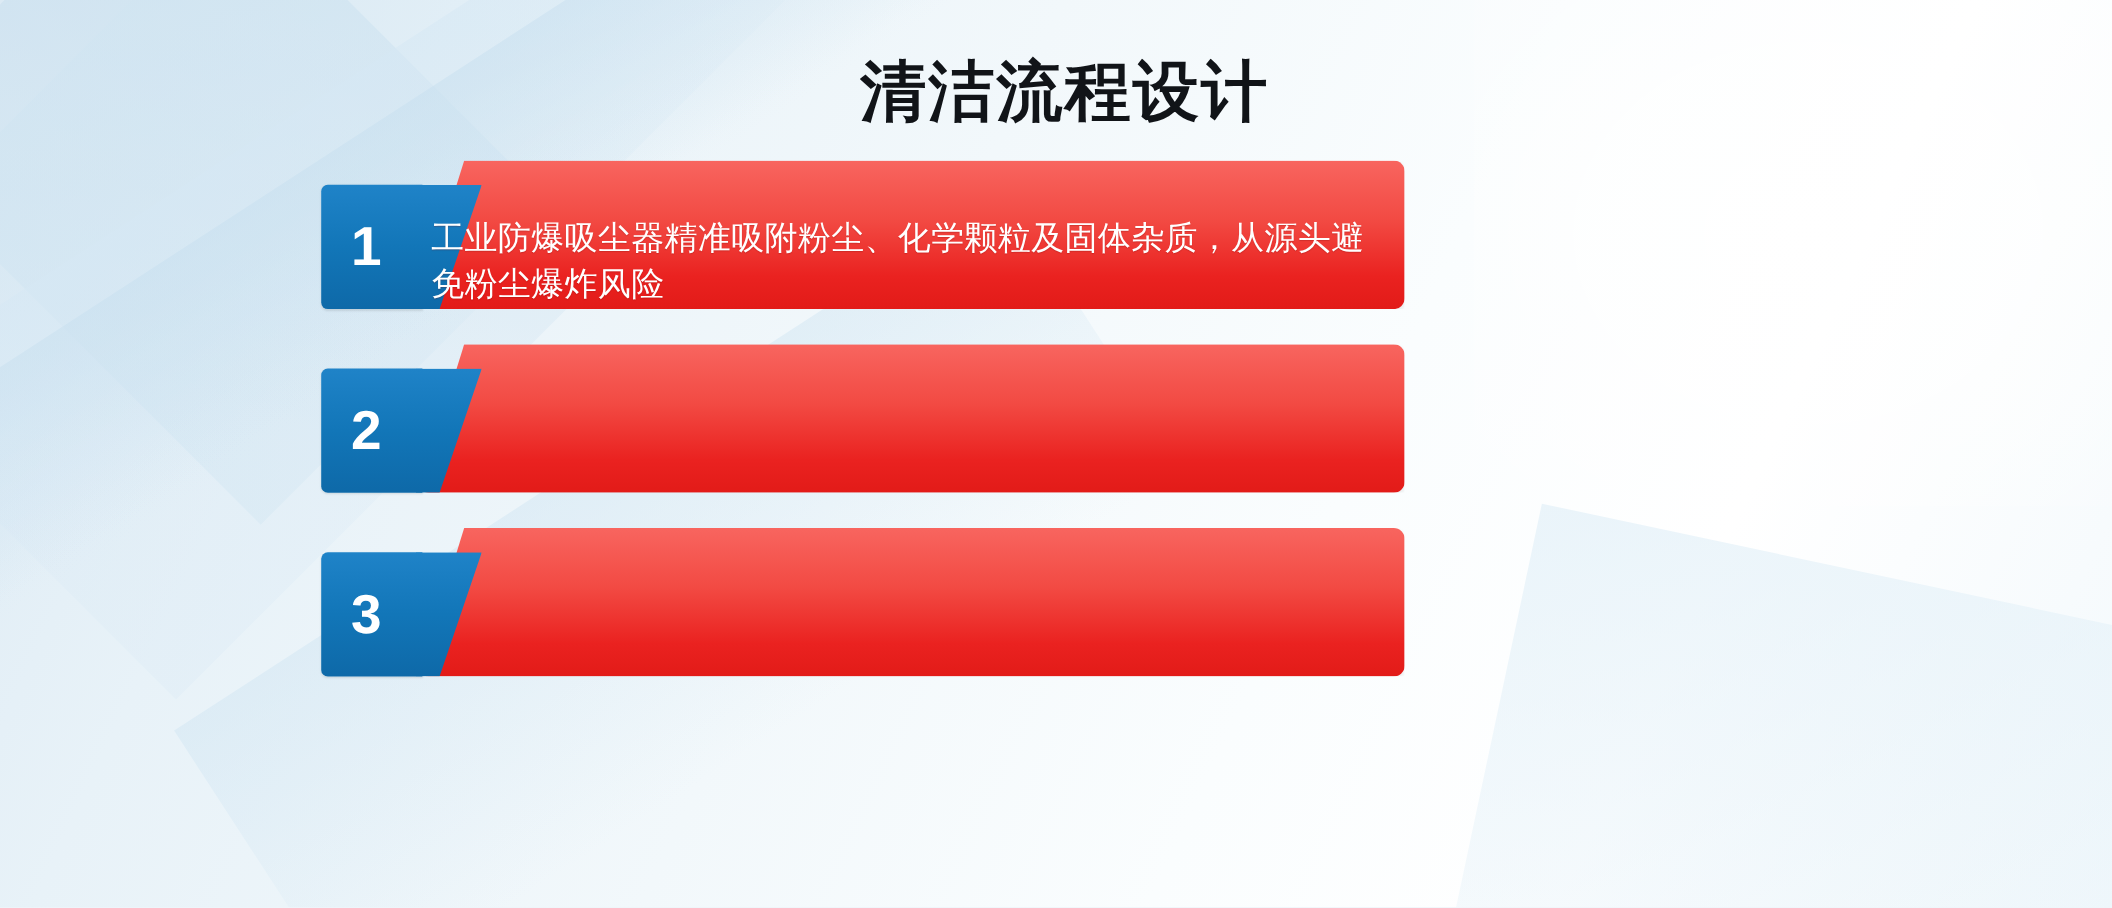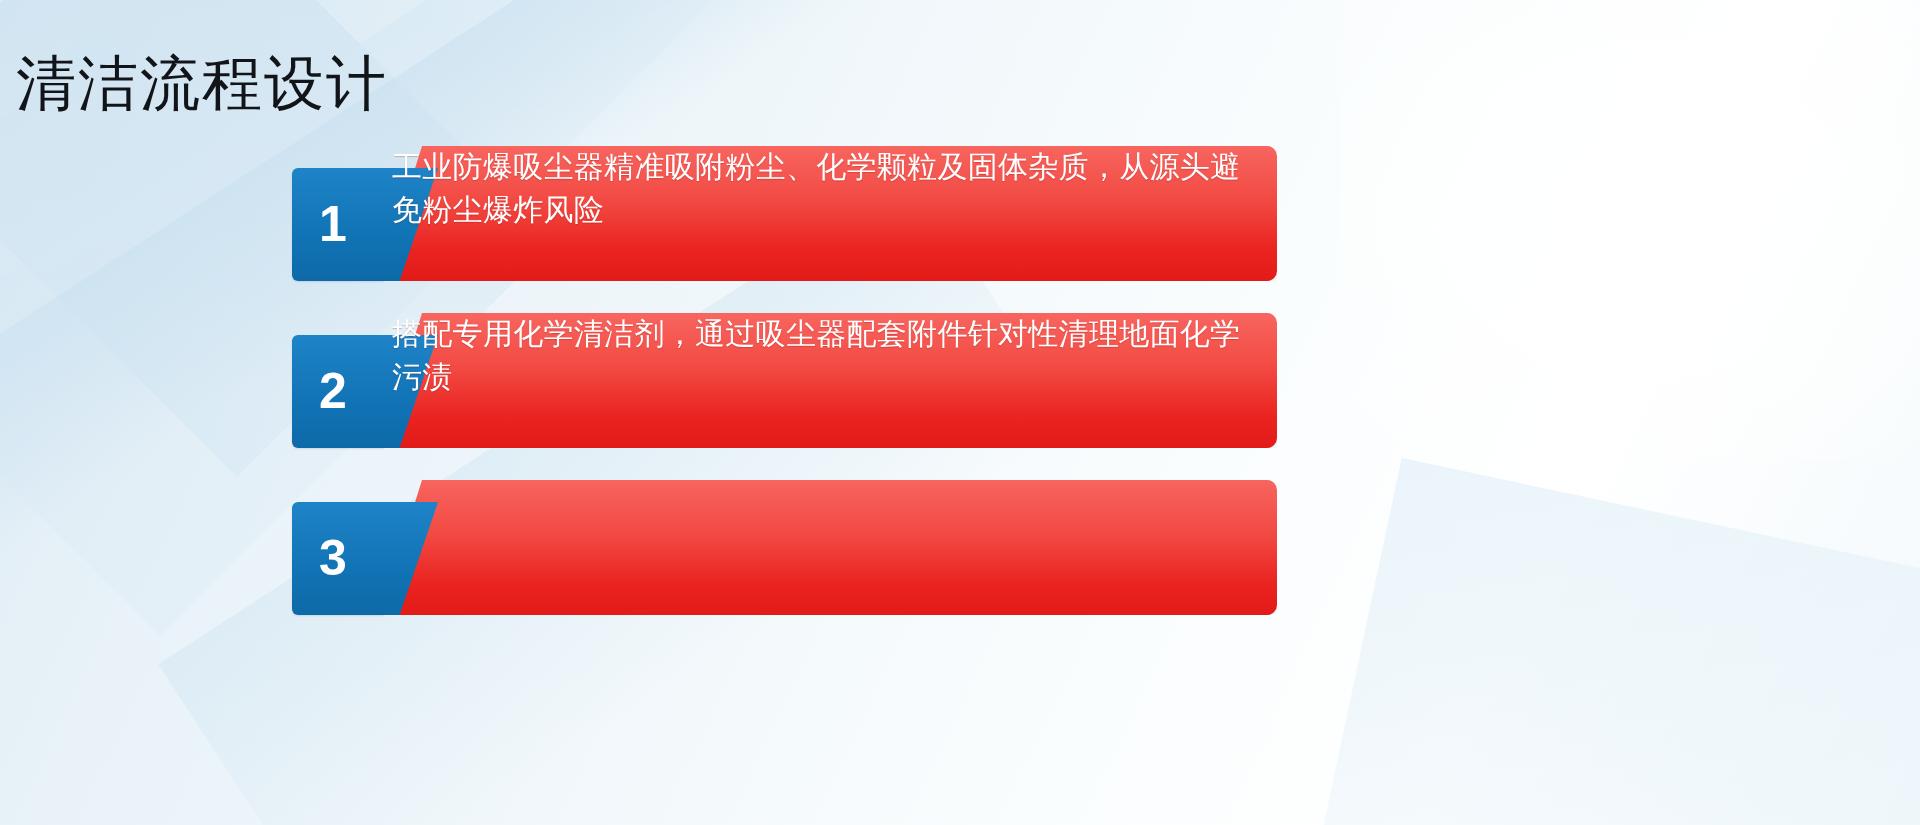--- a/index.html
+++ b/index.html
@@ -59,24 +59,24 @@
     right:-120px; bottom:-220px; width:700px; height:520px;
     background:linear-gradient(160deg, rgba(226,240,248,.7), rgba(244,250,253,0));
     transform:rotate(12deg);
   }
 
   
   #title {
     position:absolute;
     left:16px; right:0;
     top:52px;
-    text-align:left;
+    text-align:center;
     font-size:60px;
     line-height:1.08;
-    font-weight:normal;
+    font-weight:bold;
     color:#111418;
     letter-spacing:2px;
     z-index:5;
   }
 
   
   #steps {
     position:absolute;
     left:292px;
     top:146px;
@@ -137,21 +137,21 @@
     
     clip-path:polygon(42px 0, 100% 0, 100% 100%, 0 100%, 0 100%);
   }
   .card-inner {
     position:absolute;
     left:100px;
     right:20px;
     top:0;
     height:135px;
     display:flex;
-    align-items:flex-start;
+    align-items:flex-end;
     z-index:4;
   }
   .card-text {
     color:#ffffff;
     font-size:30px;
     line-height:1.42;
     font-weight:400;
     letter-spacing:.3px;
     text-shadow:0 1px 1px rgba(120,10,10,.25);
   }
@@ -185,23 +185,20 @@
         <div class="card-text">工业防爆吸尘器精准吸附粉尘、化学颗粒及固体杂质，从源头避免粉尘爆炸风险</div>
       </div>
     </div>
 
     <div class="step step-2">
       <div class="card"></div>
       <div class="badge">
         <span class="badge-num">2</span>
       </div>
       <div class="badge-slant"></div>
-      <div class="card-inner">
-        <div class="card-text">搭配专用化学清洁剂，通过吸尘器配套附件针对性清理地面化学污渍</div>
-      </div>
     </div>
 
     <div class="step step-3">
       <div class="card"></div>
       <div class="badge">
         <span class="badge-num">3</span>
       </div>
       <div class="badge-slant"></div>
     </div>
 

